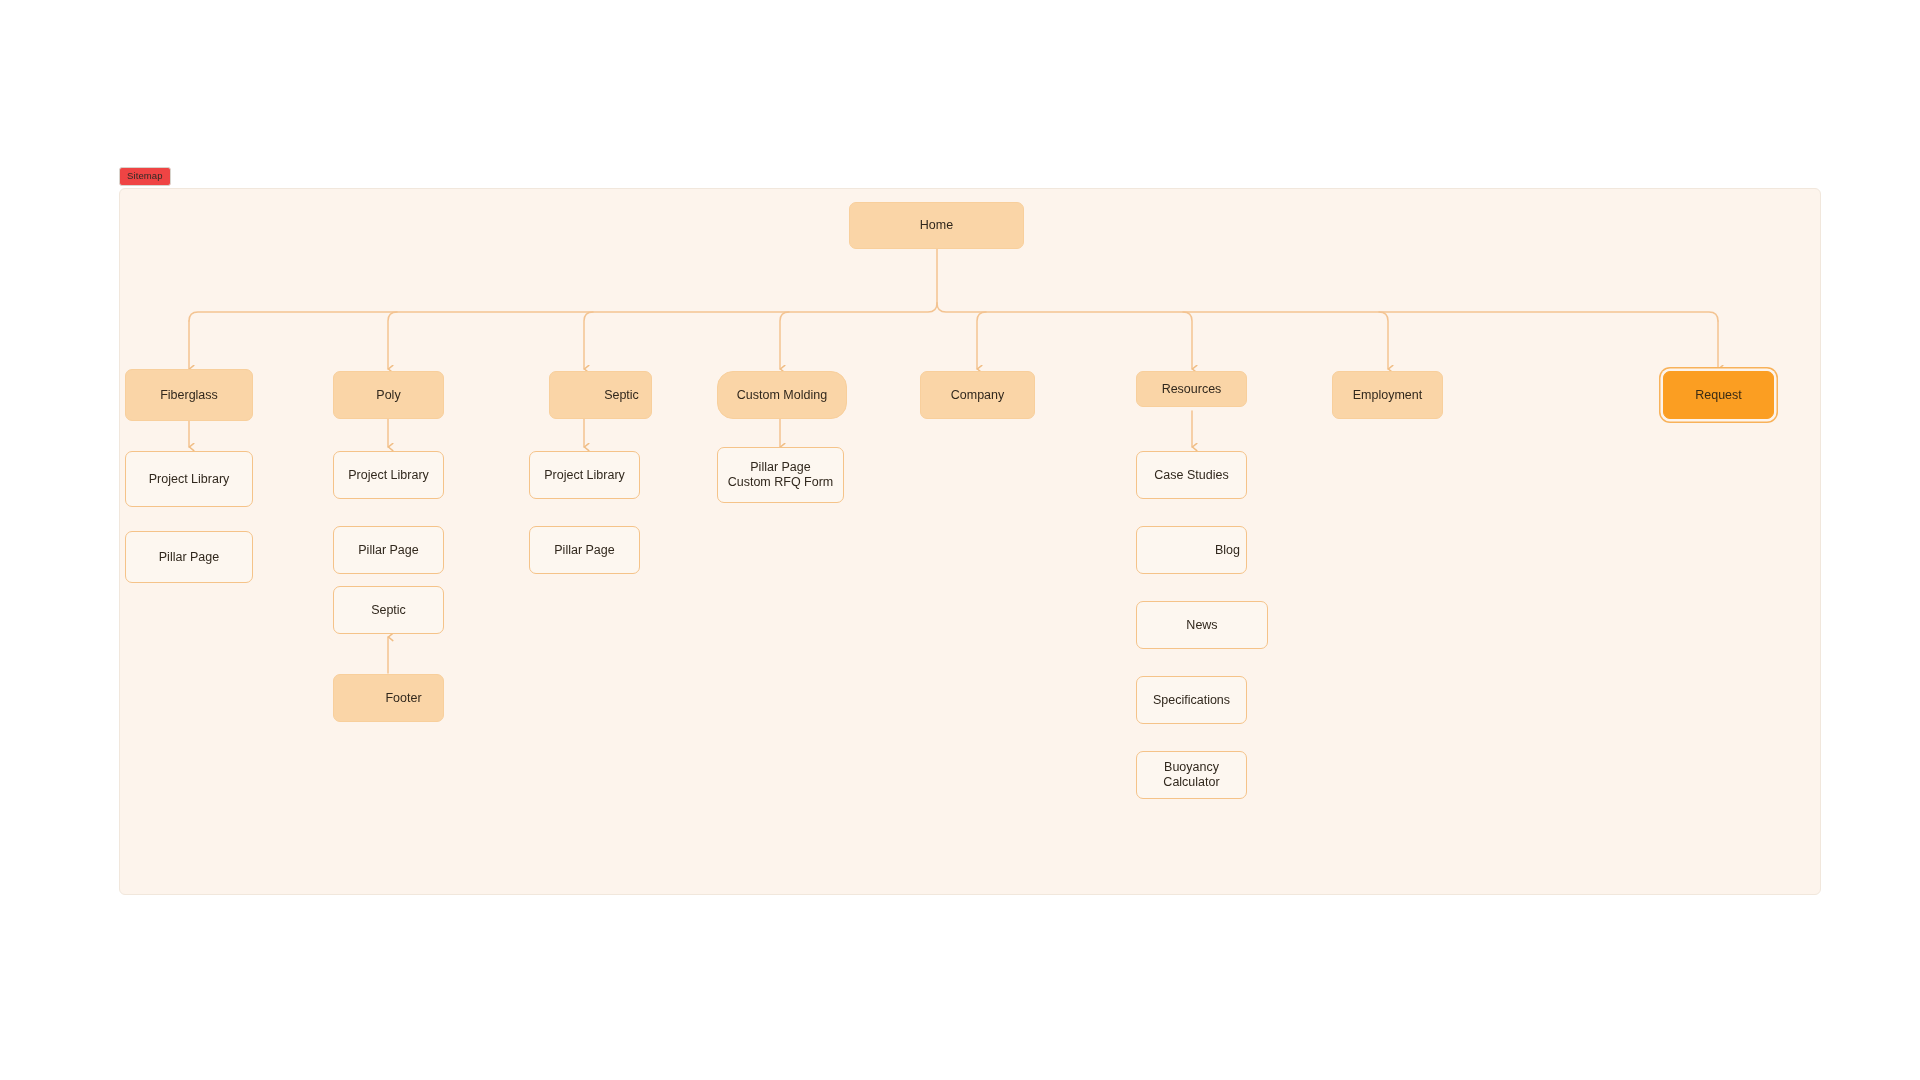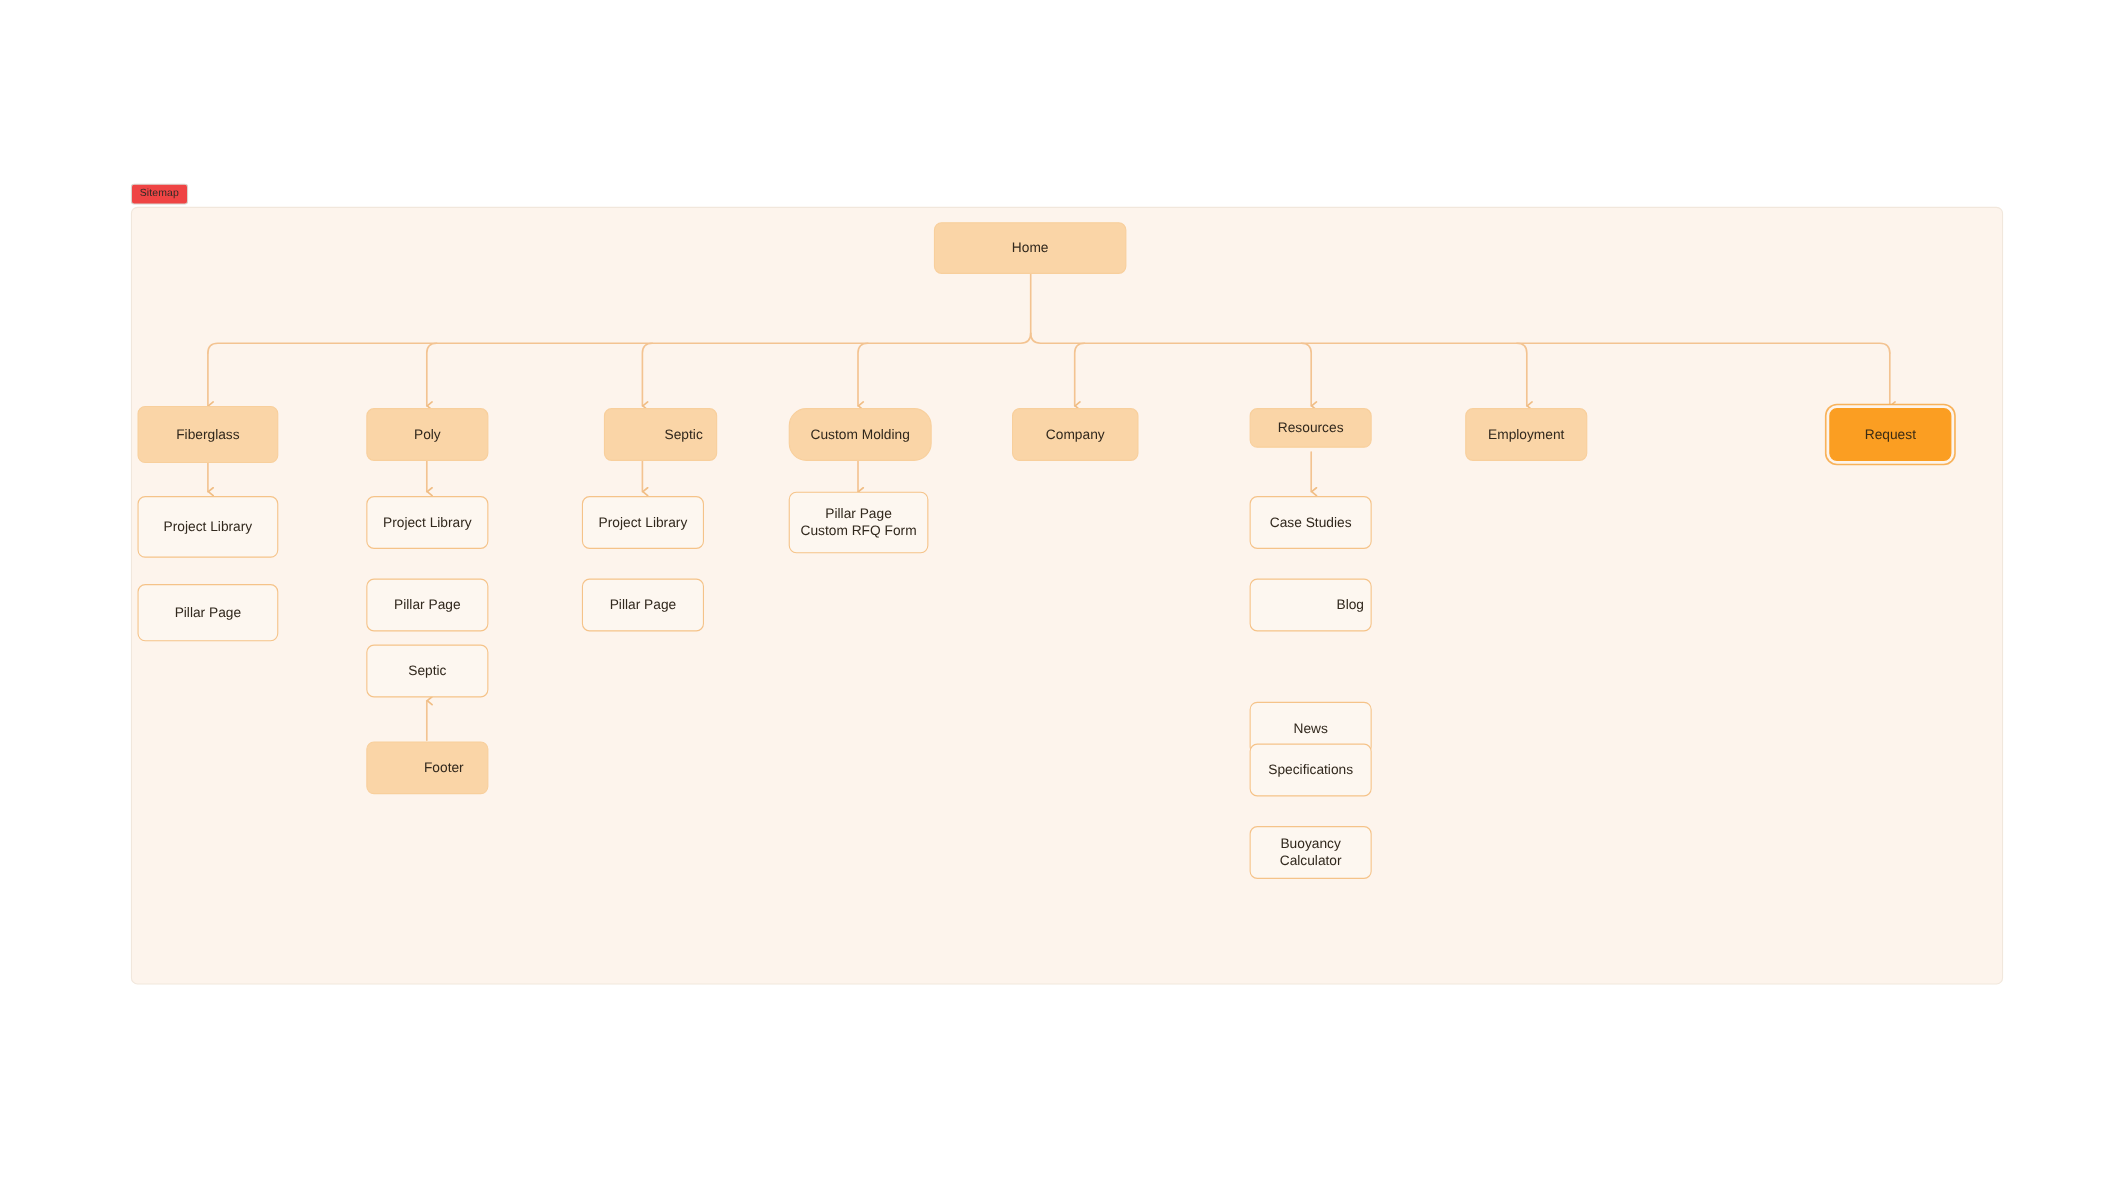--- a/index.html
+++ b/index.html
@@ -169,21 +169,21 @@
 
     <div class="node solid" style="left:1016px; top:182px; width:111px; height:36px;">
       <span>Resources</span>
     </div>
     <div class="node outline" style="left:1016px; top:262px; width:111px; height:48px;">
       <span>Case Studies</span>
     </div>
     <div class="node outline" style="left:1016px; top:337px; width:111px; height:48px;justify-content:flex-end;">
       <span>Blog</span>
     </div>
-    <div class="node outline" style="left:1016px; top:412px; width:111px; height:48px;margin-top:37px;">
+    <div class="node outline" style="left:1016px; top:412px; width:132px; height:48px;">
       <span>News</span>
     </div>
     <div class="node outline" style="left:1016px; top:487px; width:111px; height:48px;">
       <span>Specifications</span>
     </div>
     <div class="node outline" style="left:1016px; top:562px; width:111px; height:48px;">
       <span>Buoyancy Calculator</span>
     </div>
 
     <div class="node solid" style="left:1212px; top:182px; width:111px; height:48px;">

